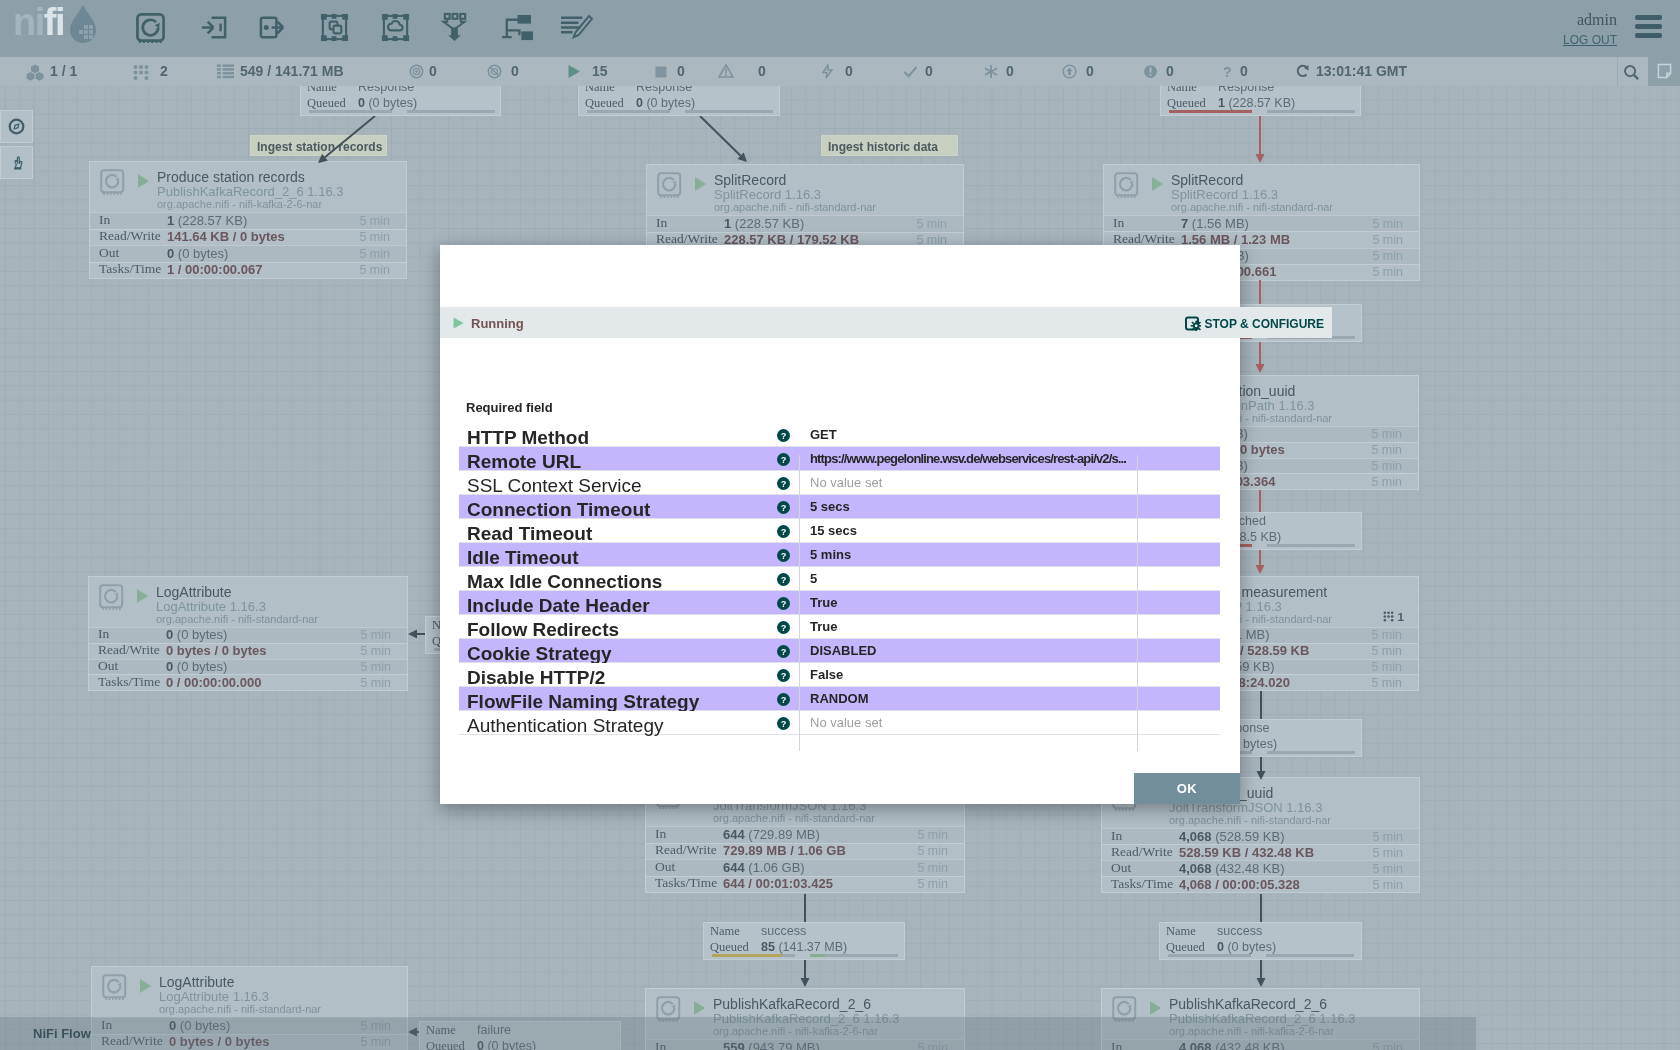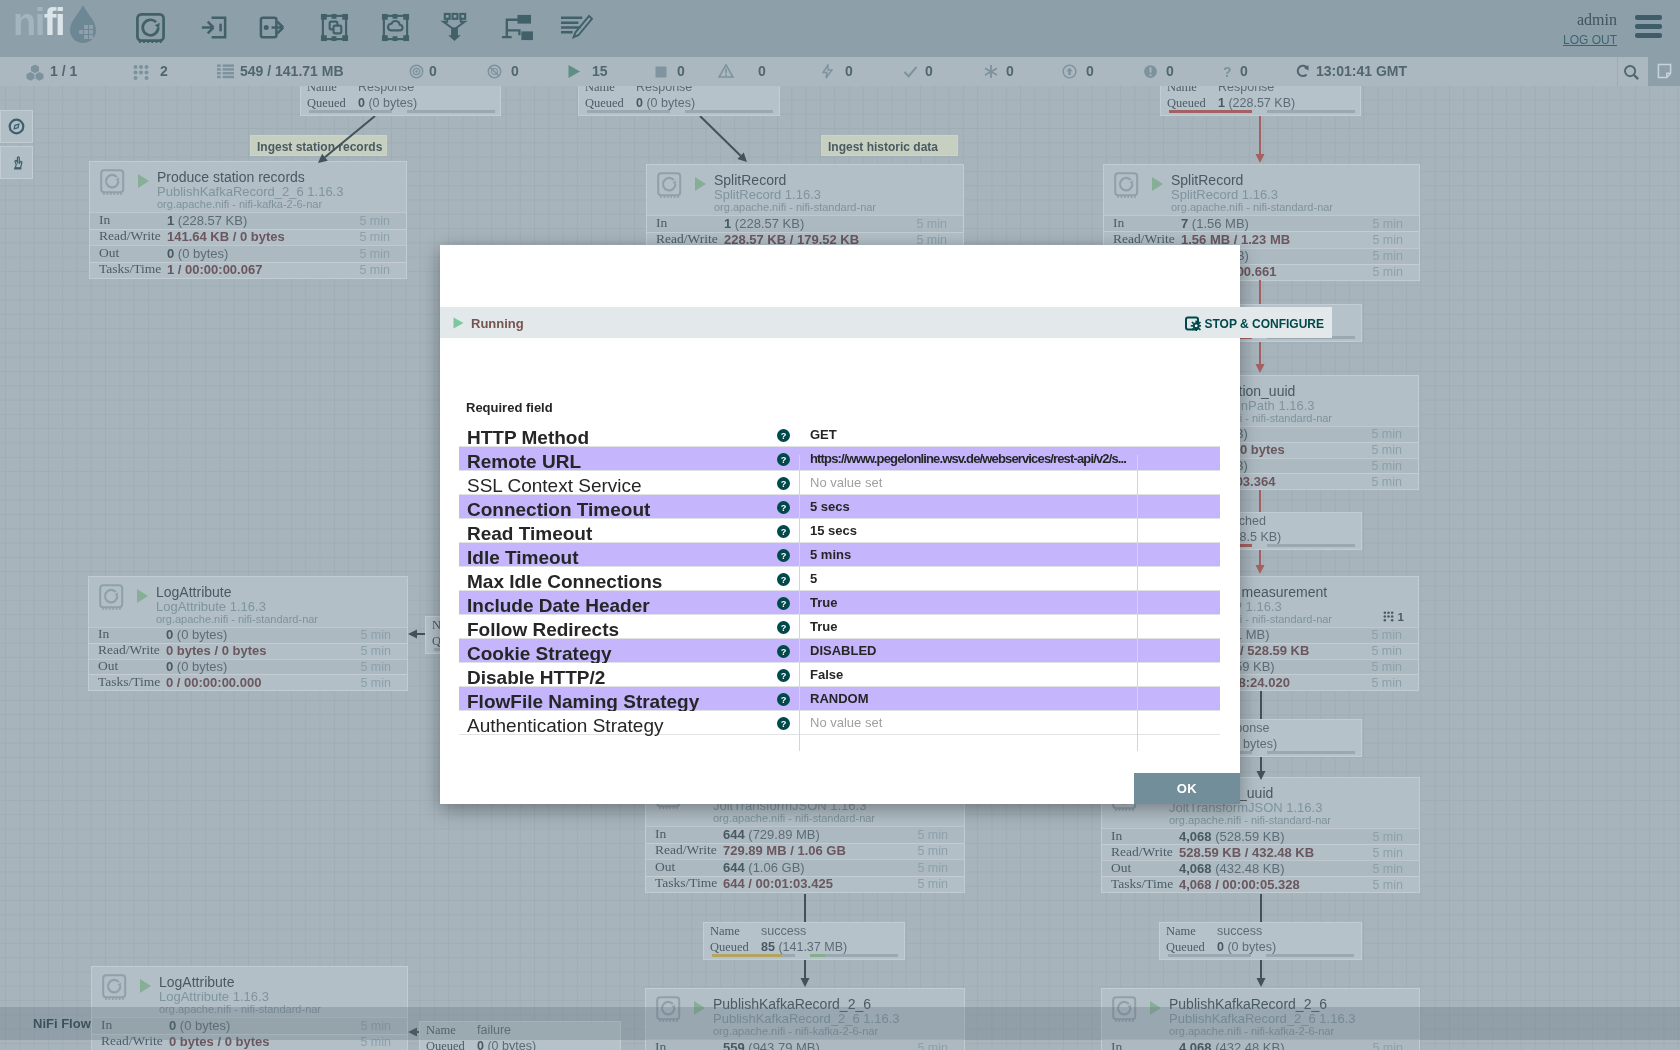--- a/index.html
+++ b/index.html
@@ -51,21 +51,21 @@
 .cr { position:relative; height:16px; }
 .ck { position:absolute; left:6px; top:1px; font-family:"Liberation Serif",serif; font-size:12.5px; color:#4c5c66; }
 .cv { position:absolute; left:57px; top:1px; font-size:12.5px; color:#5c6c76; white-space:nowrap; }
 .cv b { color:#495962; }
 .cbar { position:absolute; bottom:2px; height:3px; }
 
 
 .nlab { position:absolute; background:#c7cfc0; border:1px solid #cdd4c6; font-size:12px; font-weight:bold; color:#4b5a61; padding:4px 0 0 6px; white-space:nowrap; overflow:hidden; }
 
 
-.crumb { position:absolute; left:0; bottom:10px; width:1680px; height:33px; background:rgba(95,111,123,0.30); }
+.crumb { position:absolute; left:0; bottom:0; width:1476px; height:33px; background:rgba(95,111,123,0.30); }
 .crumb span { position:absolute; left:33px; top:9px; font-size:13px; font-weight:bold; color:#3b525d; }
 
 
 .modal { position:absolute; left:440px; top:245px; width:800px; height:559px; background:#fff; box-shadow:0 5px 18px rgba(0,0,0,0.35); }
 .mhead { position:absolute; left:0; top:0; width:800px; height:54px; background:#728E9B; color:#fff;
   font-family:"Liberation Serif",serif; font-weight:bold; font-size:19px; letter-spacing:-0.3px; line-height:54px; padding-left:20px; }
 .mstrip { position:absolute; left:0; top:54px; width:892px; height:31px; background:#E3E8EB;margin-top:8px; }
 .runtri { position:absolute; left:13px; top:10px; }
 .runtx { position:absolute; left:31px; top:9px; font-size:13px; font-weight:bold; color:#775351; }
 .stopcfg { position:absolute; right:8px; top:9px; font-size:12px; font-weight:bold; color:#004849; letter-spacing:0px; }

